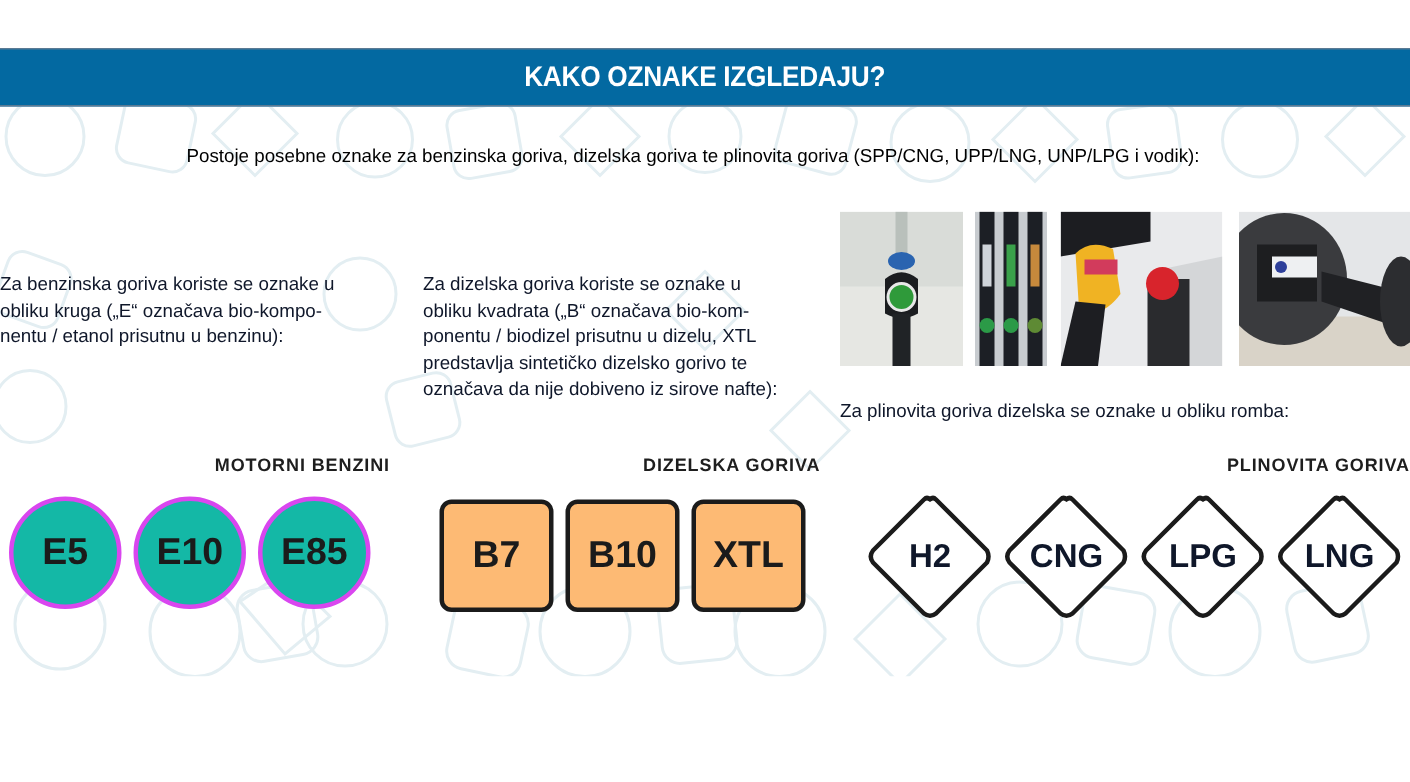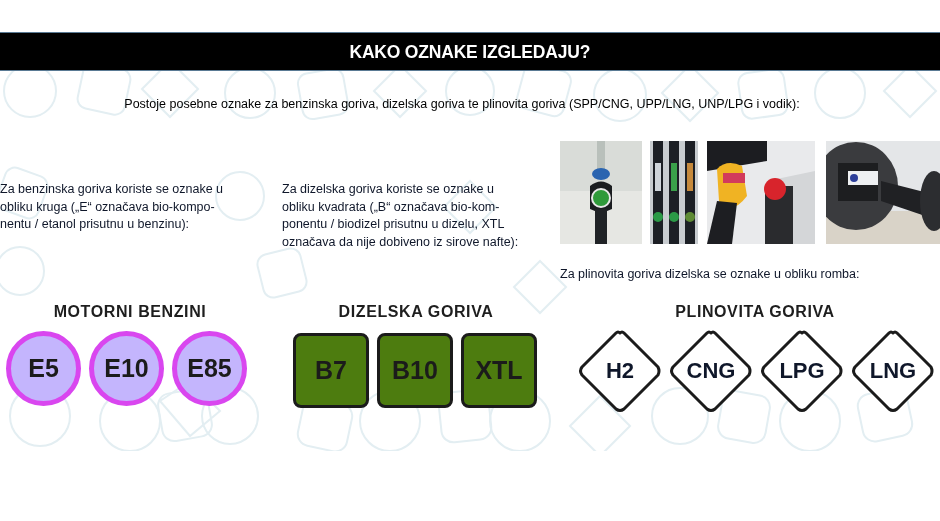--- a/index.html
+++ b/index.html
@@ -9,21 +9,21 @@
     font-family: "Liberation Sans", "DejaVu Sans", sans-serif;
     color: #1f1f1f;
   }
   .pattern {
     position: absolute; left: 0; top: 71px; width: 940px; height: 380px;
     overflow: hidden; pointer-events: none;
   }
   .pattern svg { width: 100%; height: 100%; }
   .banner {
     position: absolute; left: 0; top: 32px; width: 940px; height: 39px;
-    background: #000000;
+    background: #0369a1;
     border-top: 1px solid #5a7a94;
     border-bottom: 1px solid #5a7a94;
     box-sizing: border-box;
     display: flex; align-items: center; justify-content: center;
   }
   .banner-title {
     color: #ffffff; font-weight: 700; font-size: 19px; letter-spacing: -0.2px;
     font-family: "Liberation Sans", sans-serif;
     transform: scaleX(0.92);
   }
@@ -37,37 +37,37 @@
     position: absolute; font-size: 12.5px; line-height: 17.5px; color: #0f172a;
   }
   .desc-benzin { left: 0; top: 181px; width: 275px; }
   .desc-dizel  { left: 282px; top: 181px; width: 270px; }
   .desc-plin   { left: 560px; top: 266px; width: 380px; }
   .photo {
     position: absolute; top: 141px; height: 103px; overflow: hidden;
   }
   .photo svg { width: 100%; height: 100%; display: block; }
   .cat-title {
-    position: absolute; top: 303px; font-weight: 700; font-size: 16px; letter-spacing: 0.6px;
-    text-align: center; color: #1e1e1e;
+    position: absolute; top: 303px; font-weight: 700; font-size: 12px; letter-spacing: 0.6px;
+    text-align: right; color: #1e1e1e;
   }
   .ct-benzin { left: 0; width: 260px; }
   .ct-dizel  { left: 285px; width: 262px; }
   .ct-plin   { left: 570px; width: 370px; }
   .label {
     position: absolute; display: flex; align-items: center; justify-content: center;
     font-weight: 700; color: #1b1b1b; box-sizing: border-box;
   }
   .circle {
-    top: 331px; width: 75px; height: 75px; border: 5px solid #d946ef; border-radius: 50%;
-    font-size: 25px; background: #c4b5fd;
+    top: 331px; width: 75px; height: 75px; border: 3px solid #d946ef; border-radius: 50%;
+    font-size: 25px; background: #14b8a6;
   }
   .square {
     top: 333px; width: 76px; height: 75px; border: 3px solid #1b1b1b; border-radius: 8px;
-    font-size: 25px; background: #4d7c0f;
+    font-size: 25px; background: #fdba74;
   }
   .diamond-wrap {
     position: absolute; top: 329px; width: 84px; height: 84px;
   }
   .diamond-wrap svg { position: absolute; left: 0; top: 0; width: 84px; height: 84px; }
   .diamond-text {
     position: absolute; left: 0; top: 0; width: 84px; height: 84px;
     display: flex; align-items: center; justify-content: center;
     font-weight: 700; font-size: 22px; color: #0f172a;
   }
@@ -130,20 +130,21 @@
 <div class="desc desc-benzin">
   <div>Za benzinska goriva koriste se oznake u</div>
   <div>obliku kruga („E“ označava bio-kompo-</div>
   <div>nentu / etanol prisutnu u benzinu):</div>
 </div>
 
 <div class="desc desc-dizel">
   <div>Za dizelska goriva koriste se oznake u</div>
   <div>obliku kvadrata („B“ označava bio-kom-</div>
   <div>ponentu / biodizel prisutnu u dizelu, XTL</div>
+  <div>predstavlja sintetičko dizelsko gorivo te</div>
   <div>označava da nije dobiveno iz sirove nafte):</div>
 </div>
 
 <div class="desc desc-plin">
   <span>Za plinovita goriva dizelska se oznake u obliku romba:</span>
 </div>
 
 <div class="photo" style="left:560px;width:82px;">
   <svg viewBox="0 0 82 103" preserveAspectRatio="none">
     <rect width="82" height="103" fill="#d9dcd8"></rect>

